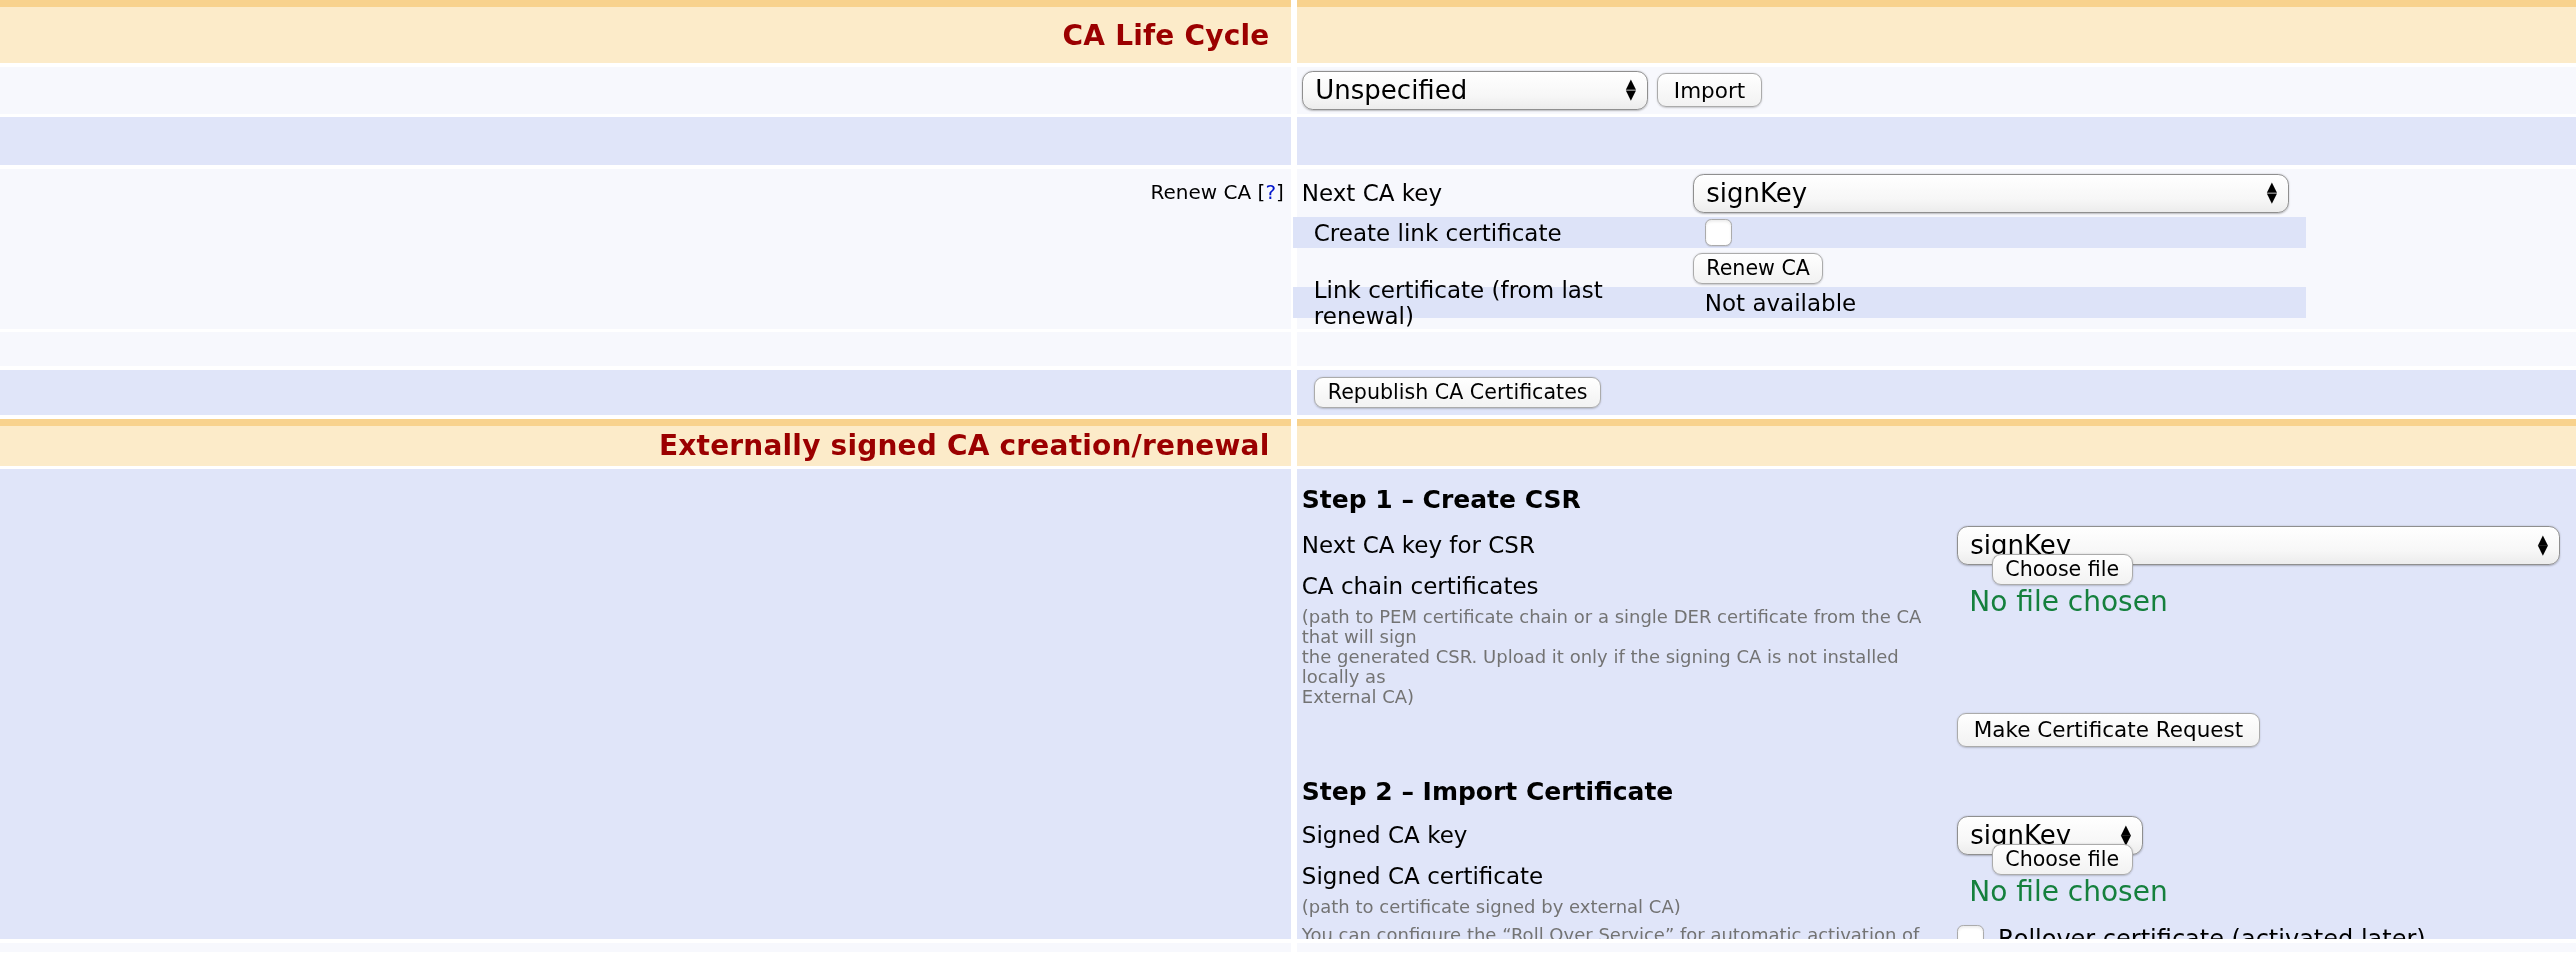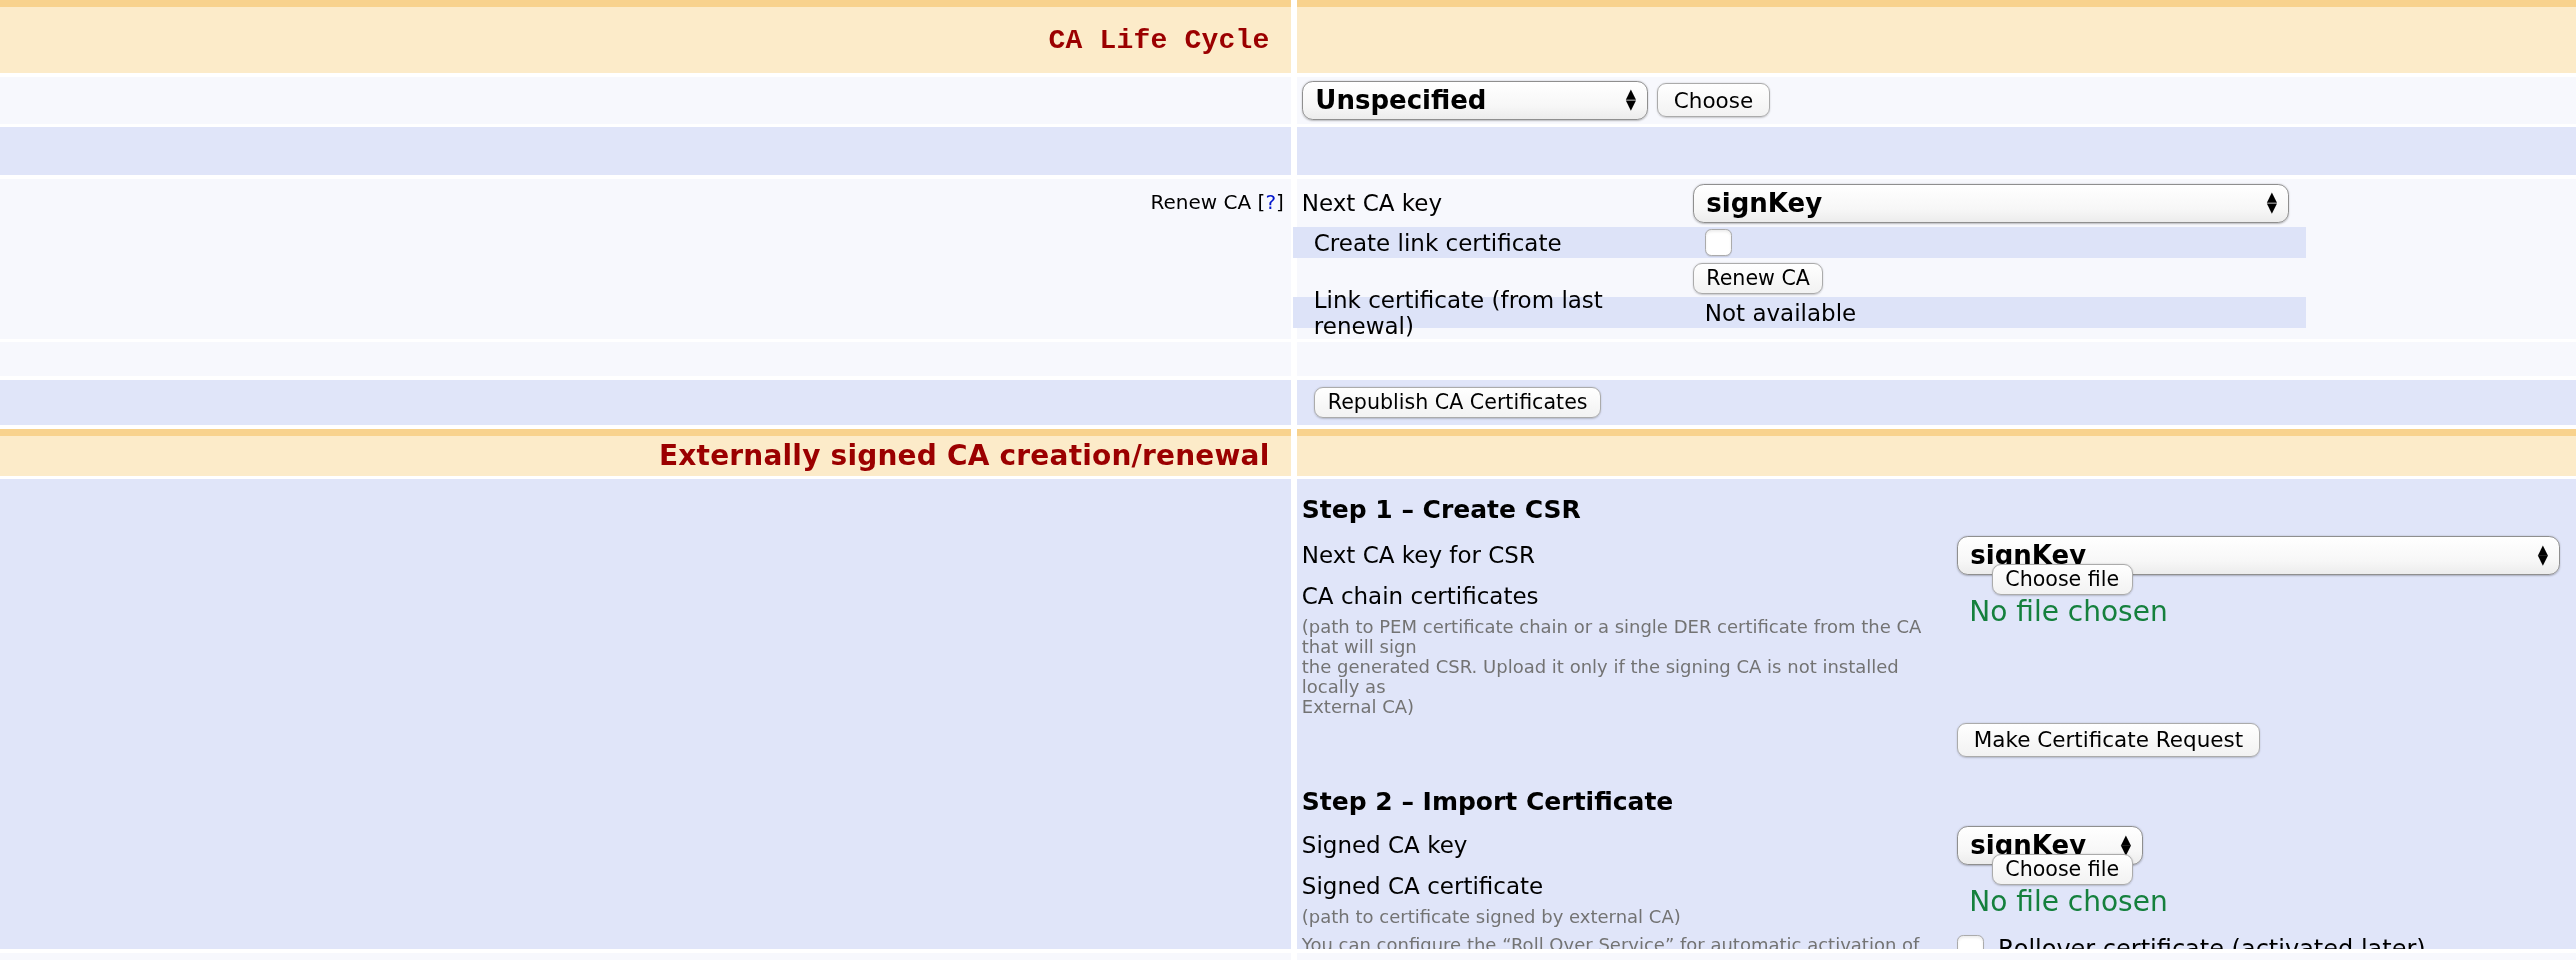--- a/index.html
+++ b/index.html
@@ -7,34 +7,34 @@
        font-family:"DejaVu Sans","Liberation Sans",sans-serif;color:#000;}
   .row{display:flex;gap:6.3px;margin-bottom:3.6px;}
   .cell{box-sizing:border-box;}
   .left{width:1291px;flex:none;}
   .right{flex:1;}
   .light{background:#F7F8FD;}
   .lav{background:#E0E5F9;}
   
   .hdr{background:#FCEBC9;border-top:7.2px solid #F8D28D;display:flex;
        align-items:center;justify-content:flex-end;}
-  .hdr1{height:73px;font-family:Liberation Mono, monospace;}
+  .hdr1{height:63px;}
   .hdr2{height:47px;}
   .hdr-text{font-size:28px;font-weight:bold;color:#9B0000;padding-right:21.5px;letter-spacing:0.2px;}
   
   .frow{display:flex;align-items:center;padding-left:4.5px;box-sizing:border-box;}
   .lbl{font-size:23px;}
   .w1{width:391px;flex:none;}
   .w2{width:655px;flex:none;}
   
   .sel{display:flex;align-items:center;height:39px;box-sizing:border-box;
        background:linear-gradient(#ffffff,#f7f7f7 65%,#ececec);
        border:1.8px solid #8f8f8f;border-radius:10.8px;padding:0 10.8px 0 12.5px;
        box-shadow:0 0.9px 1.8px rgba(0,0,0,.25);}
-  .sel-text{font-size:26px;white-space:nowrap;font-weight:bold;}
+  .sel-text{font-size:26px;white-space:nowrap;}
   .arrows{margin-left:auto;display:flex;flex-direction:column;align-items:center;
           justify-content:center;padding-left:12.5px;}
   .arrows span{font-size:13.4px;line-height:10.8px;color:#000;}
   
   .btn{font-family:inherit;font-size:21.5px;color:#000;
        background:linear-gradient(#ffffff,#f2f2f2);
        border:1.8px solid #ababab;border-radius:9px;padding:3.6px 16px;
        box-shadow:0 0.9px 1.8px rgba(0,0,0,.2);white-space:nowrap;}
   .btn.small{font-size:20.6px;padding:2.7px 12.5px;}
   
@@ -81,21 +81,21 @@
 <div class="row">
   <div class="cell left light" style="height:47px"></div>
   <div class="cell right light frow revoke-row" style="height:47px">
     <div class="sel" style="width:346px">
       <span class="sel-text">Unspecified</span>
       <span class="arrows">
         <span>▲</span>
           <span>▼</span>
       </span>
     </div>
-    <button class="btn">Choose</button>
+    <button class="btn">Import</button>
   </div>
 </div>
 
 <div class="row">
   <div class="cell left lav" style="height:48px"></div>
   <div class="cell right lav" style="height:48px"></div>
 </div>
 
 <div class="row">
   <div class="cell left light" style="height:160px">

